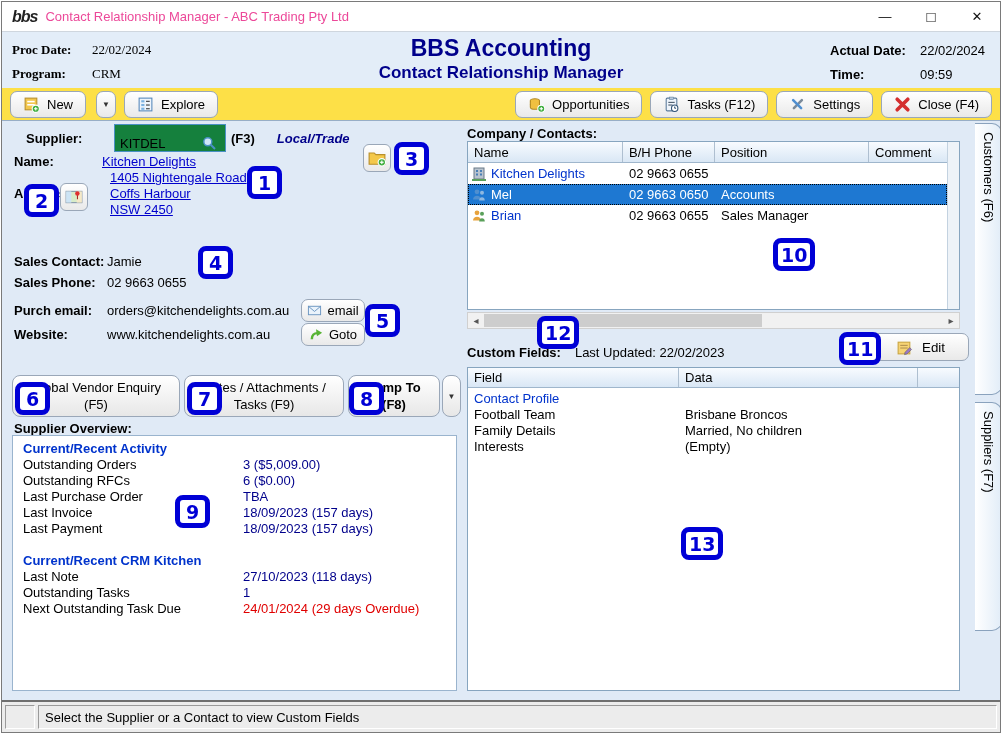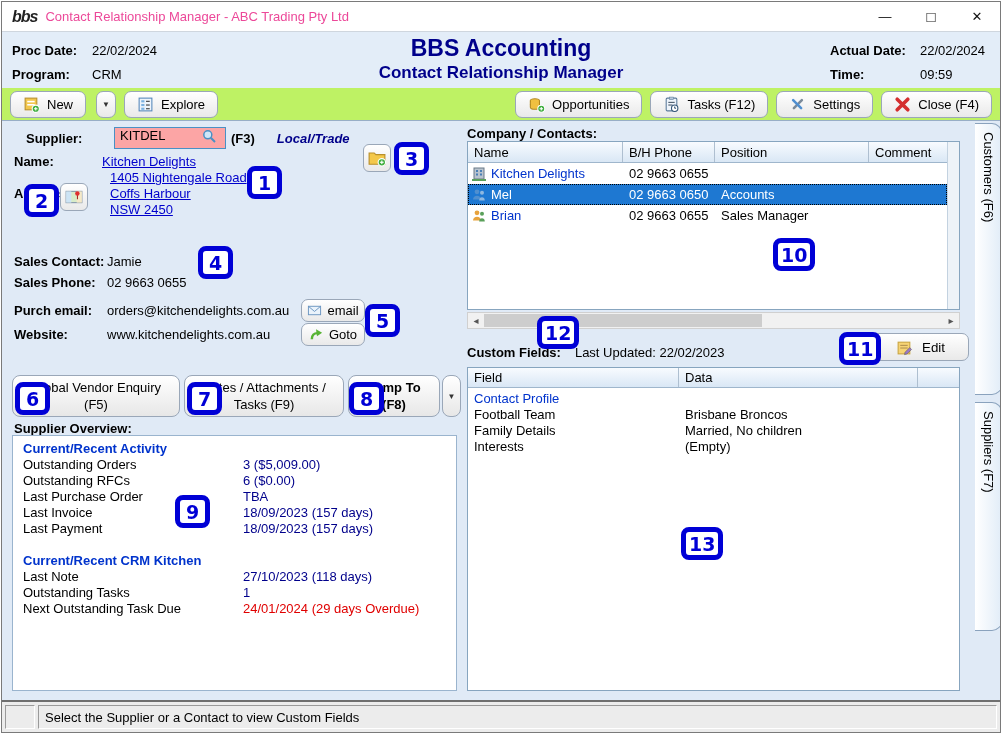--- a/index.html
+++ b/index.html
@@ -10,48 +10,48 @@
   
   .titlebar { position:absolute; top:0; left:0; right:0; height:30px; background:#fff; display:flex; align-items:center; border-bottom:1px solid #cfd6de; }
   .app-logo { font-weight:bold; font-style:italic; font-size:16px; margin:0 8px 0 10px; color:#222; letter-spacing:-1px; }
   .title-text { font-size:13px; color:#ec4899; }
   .win-controls { margin-left:auto; display:flex; height:100%; }
   .win-btn { width:46px; height:100%; display:flex; align-items:center; justify-content:center; font-size:13px; color:#111; cursor:default; }
   .win-btn.max { font-size:15px; }
 
   
   .header { position:absolute; top:30px; left:0; right:0; height:56px; background:#e3edf8; }
-  .hdr-left { position:absolute; left:10px; top:6px; }
+  .hdr-left { position:absolute; left:10px; top:6px;font-family:Liberation Serif, serif; }
   .hdr-row { display:flex; height:24px; align-items:center; }
   .hdr-row .lbl { font-weight:bold; width:80px; }
   .hdr-center { position:absolute; left:250px; right:250px; top:2px; text-align:center; color:#00008B; }
   .hdr-center .t1 { font-size:23px; font-weight:bold; line-height:28px; }
   .hdr-center .t2 { font-size:17px; font-weight:bold; line-height:22px; }
   .hdr-right { position:absolute; right:8px; top:6px; }
   .hdr-right .hdr-row { justify-content:flex-end; }
   .hdr-right .lbl { font-weight:bold; margin-right:10px; }
   .hdr-right .val { width:72px; }
 
   
-  .toolbar { position:absolute; top:86px; left:0; right:0; height:32px; display:flex; align-items:center; padding:0 8px; background:#bef264; }
+  .toolbar { position:absolute; top:86px; left:0; right:0; height:32px; display:flex; align-items:center; padding:0 8px; background:#fde047; }
   .btn { display:inline-flex; align-items:center; gap:7px; height:27px; padding:0 12px; background:linear-gradient(#ffffff,#e9e9e9); border:1px solid #9aa7b8; border-radius:7px; font-size:13px; cursor:default; }
   .btn svg { width:17px; height:17px; }
   .drop-btn { width:20px; padding:0; justify-content:center; margin-left:2px; }
   .drop-glyph { font-size:8px; color:#333; }
   .tb-right { margin-left:auto; display:flex; gap:8px; }
   .tb-left { display:flex; gap:8px; }
 
   
   .content { position:absolute; top:118px; left:0; right:0; bottom:30px; background:#e0eaf6; border-top:1px solid #98aec6; border-bottom:2px solid #6f6f6f; }
   .row-abs { position:absolute; display:flex; align-items:center; }
   .flabel { font-weight:bold; }
   .w88 { width:88px; } .w93 { width:93px; }
   a.lnk { color:#0000CC; text-decoration:underline; cursor:pointer; }
 
-  .supplier-input { position:relative; width:112px; height:22px; background:#fca5a5; border:1px solid #4a90c4; display:flex; align-items:flex-start; }
+  .supplier-input { position:relative; width:112px; height:28px; background:#15803d; border:1px solid #4a90c4; display:flex; align-items:flex-end; }
   .supplier-input input { width:86px; border:none; outline:none; font:13px "Liberation Sans",sans-serif; padding-left:5px; background:transparent; }
   .supplier-input svg { width:16px; height:16px; }
   .f3 { font-weight:bold; margin-left:5px; }
   .loctrade { color:#00008B; font-weight:bold; font-style:italic; margin-left:22px; }
 
   .addr-block { display:flex; flex-direction:column; gap:1px; line-height:15px; }
 
   .icon-btn { position:absolute; width:28px; height:28px; background:linear-gradient(#ffffff,#e9e9e9); border:1px solid #9aa7b8; border-radius:6px; display:flex; align-items:center; justify-content:center; cursor:default; }
   .icon-btn svg { width:18px; height:18px; }
 

